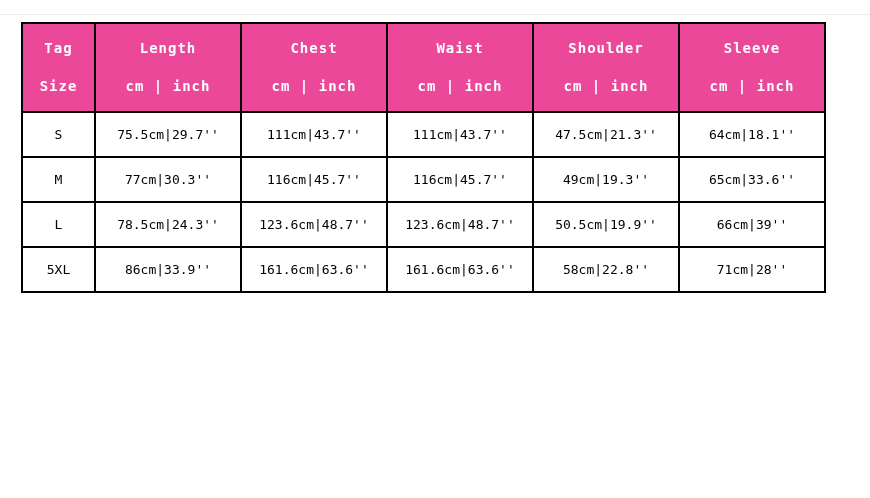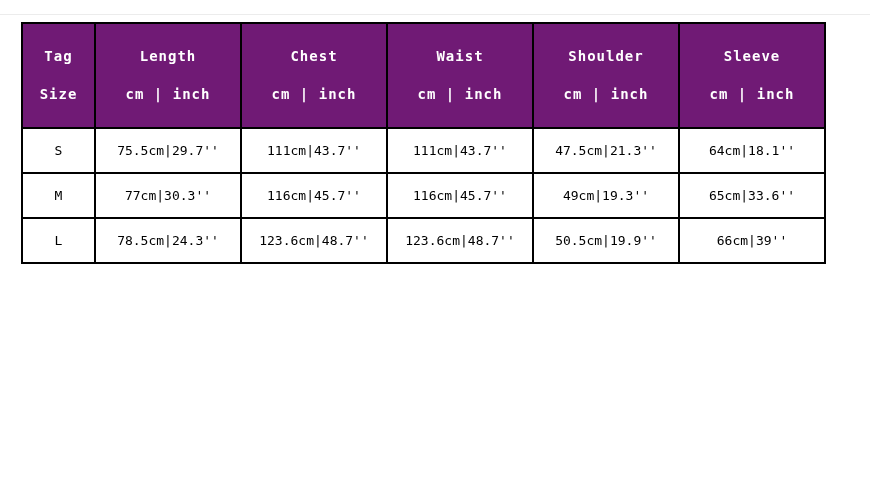--- a/index.html
+++ b/index.html
@@ -8,22 +8,22 @@
     font-family:"DejaVu Sans Mono","Liberation Mono",monospace;overflow:hidden;
   }
   .top-line{position:absolute;left:0;top:14px;width:870px;height:0;border-top:1px solid #ececec;}
   table.size{
     position:absolute;left:21px;top:22px;width:803px;
     border-collapse:collapse;table-layout:fixed;
   }
   table.size col.c-tag{width:73px;}
   table.size col.c-val{width:146px;}
   thead th{
-    background:#701a75;color:#ffffff;border:2px solid #000000;
-    height:79px;padding:12px;font-weight:bold;
+    background:#ec4899;color:#ffffff;border:2px solid #000000;
+    height:79px;padding:4px;font-weight:bold;
   }
   .th-inner{
     display:flex;flex-direction:column;justify-content:space-between;
     height:52px;padding:13px 0 14px;
   }
   .col-label,.col-unit{font-size:14px;letter-spacing:1px;line-height:1;}
   tbody td{
     border:2px solid #000000;height:43px;padding:0;
     text-align:center;vertical-align:middle;
     font-size:13px;color:#000000;letter-spacing:0px;
@@ -102,15 +102,23 @@
         <td>65cm|33.6''</td>
       </tr>
       <tr>
         <td>L</td>
         <td>78.5cm|24.3''</td>
         <td>123.6cm|48.7''</td>
         <td>123.6cm|48.7''</td>
         <td>50.5cm|19.9''</td>
         <td>66cm|39''</td>
       </tr>
+      <tr>
+        <td>5XL</td>
+        <td>86cm|33.9''</td>
+        <td>161.6cm|63.6''</td>
+        <td>161.6cm|63.6''</td>
+        <td>58cm|22.8''</td>
+        <td>71cm|28''</td>
+      </tr>
     </tbody>
   </table>
 </div>
 
 </body></html>

